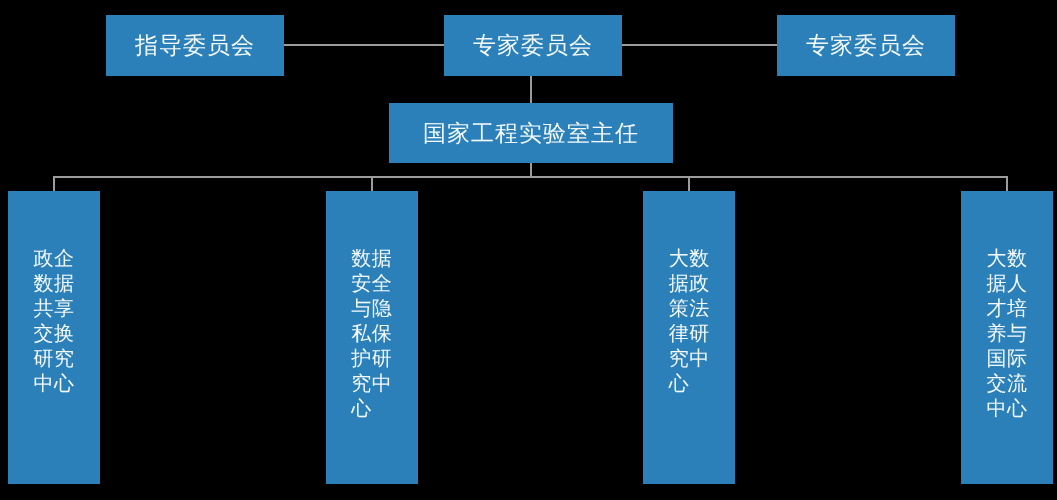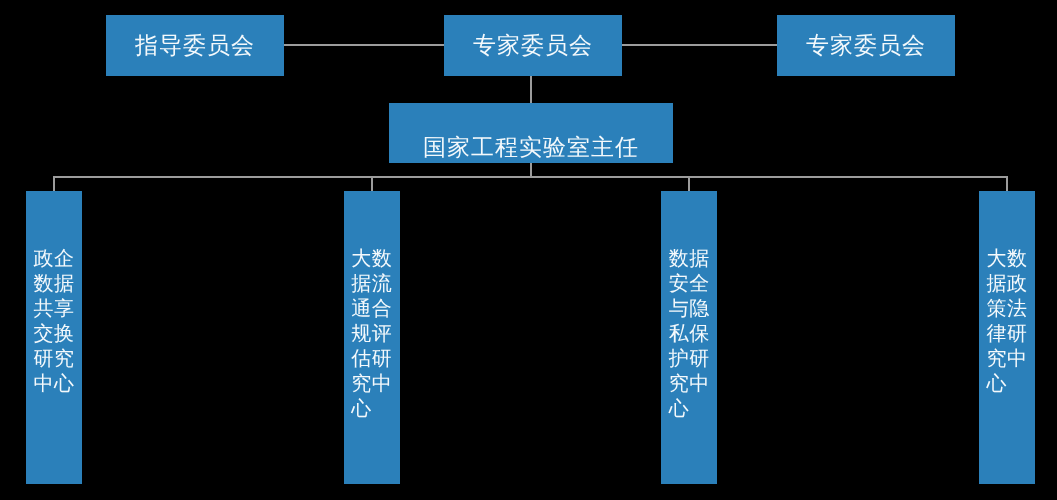--- a/index.html
+++ b/index.html
@@ -25,21 +25,21 @@
     font-size: 23px;
     letter-spacing: 1px;
     box-sizing: border-box;
   }
   .committee { width: 178px; height: 61px; top: 15px; }
   .committee.c1 { left: 106px; }
   .committee.c2 { left: 444px; }
   .committee.c3 { left: 777px; }
   .director-box {
     left: 389px; top: 103px;
-    width: 284px; height: 60px; align-items: flex-end;
+    width: 284px; height: 60px;
   }
   .line {
     position: absolute;
     background: #9c9c9c;
   }
   .h-line { height: 2px; top: 44px; }
   .h1 { left: 284px; width: 160px; }
   .h2 { left: 622px; width: 155px; }
   .v1 { left: 530px; top: 76px;  width: 2px; height: 27px; }
   .v2 { left: 530px; top: 163px; width: 2px; height: 14px; }
@@ -55,21 +55,21 @@
     width: 68px;
     display: flex;
     flex-direction: column;
     align-items: center;
   }
   .drop {
     width: 2px; height: 15px;
     background: #9c9c9c;
   }
   .center-box {
-    width: 56px; height: 293px;
+    width: 92px; height: 293px;
     background: #2b80ba;
     box-sizing: border-box;
     padding-top: 55px;
   }
   .center-box .txt {
     width: 41px;
     margin: 0 auto;
     color: #f4f9fc;
     font-size: 20px;
     line-height: 25px;
@@ -108,30 +108,30 @@
   <div class="columns">
     <div class="col">
       <div class="drop"></div>
       <div class="center-box">
         <div class="txt">政企数据共享交换研究中心</div>
       </div>
     </div>
     <div class="col">
       <div class="drop"></div>
       <div class="center-box">
-        <div class="txt">大数据流通合规评估研究中心</div>
-      </div>
-    </div>
-    <div class="col">
-      <div class="drop"></div>
-      <div class="center-box">
         <div class="txt">数据安全与隐私保护研究中心</div>
       </div>
     </div>
     <div class="col">
       <div class="drop"></div>
       <div class="center-box">
         <div class="txt">大数据政策法律研究中心</div>
       </div>
     </div>
+    <div class="col">
+      <div class="drop"></div>
+      <div class="center-box">
+        <div class="txt">大数据人才培养与国际交流中心</div>
+      </div>
+    </div>
   </div>
 
 </div>
 
 </body></html>

